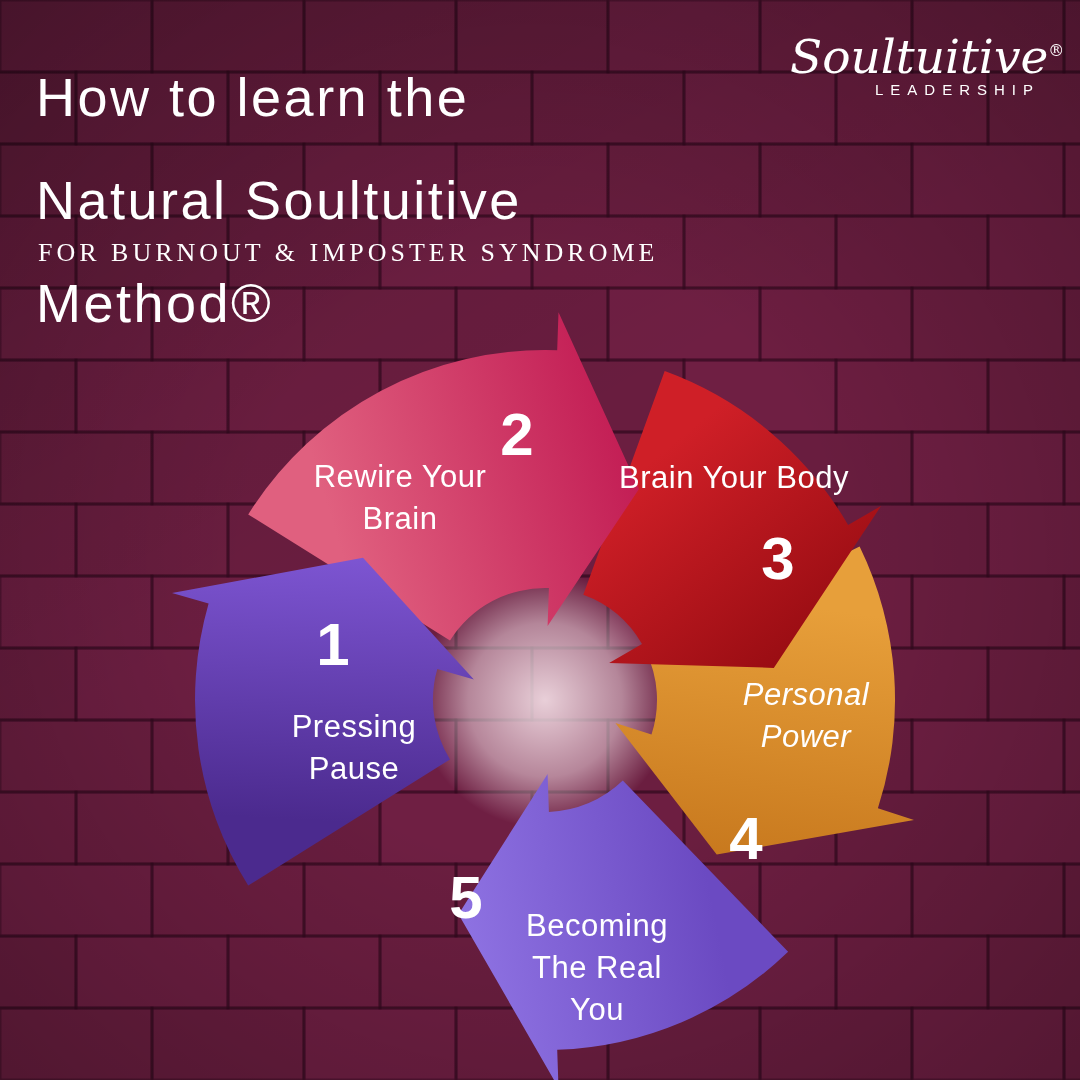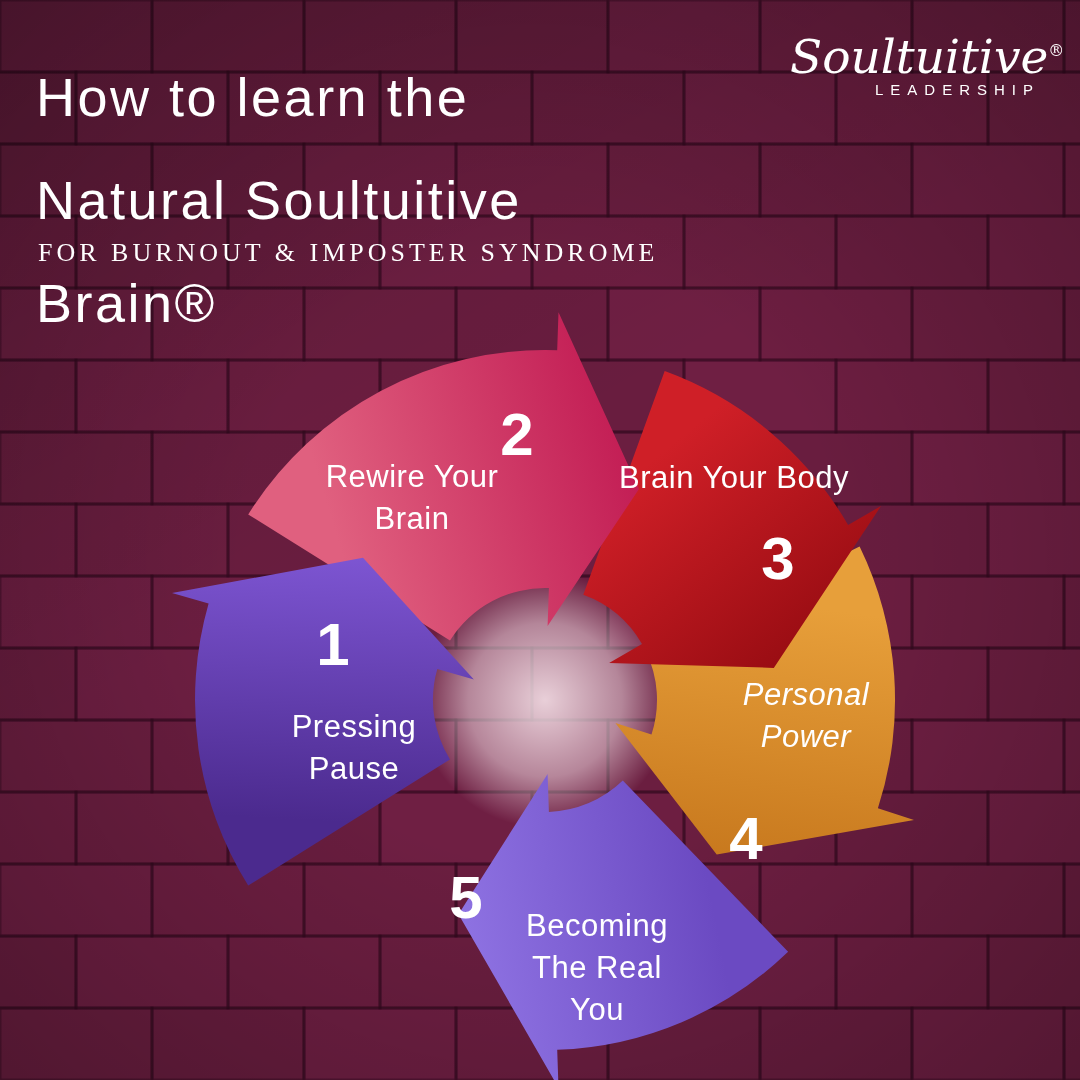--- a/index.html
+++ b/index.html
@@ -48,21 +48,21 @@
   .step-label{
     position:absolute;z-index:3;transform:translate(-50%,-50%);
     color:#fff;font-size:31px;text-align:center;line-height:1.35;
     letter-spacing:0.5px;
   }
   .step-number{
     position:absolute;z-index:3;transform:translate(-50%,-50%);
     color:#fff;font-size:60px;font-weight:700;
   }
   .l1{left:354px;top:748px;width:190px;}
-  .l2{left:412px;top:498px;width:235px;}
+  .l2{left:400px;top:498px;width:235px;}
   .l3{left:734px;top:478px;width:245px;}
   .l4{left:806px;top:716px;width:185px;font-style:italic;}
   .l5{left:597px;top:968px;width:175px;}
   .n1{left:333px;top:644px;}
   .n2{left:517px;top:434px;}
   .n3{left:778px;top:558px;}
   .n4{left:746px;top:838px;}
   .n5{left:466px;top:897px;}
 </style>
 </head>
@@ -190,21 +190,21 @@
       <rect x="608" y="1008" width="152" height="72" fill="rgba(0,0,0,0.032)" stroke="rgba(30,2,18,0.33)" stroke-width="3"></rect>
       <rect x="760" y="1008" width="152" height="72" fill="rgba(0,0,0,0.048)" stroke="rgba(30,2,18,0.33)" stroke-width="3"></rect>
       <rect x="912" y="1008" width="152" height="72" fill="rgba(0,0,0,0.000)" stroke="rgba(30,2,18,0.33)" stroke-width="3"></rect>
       <rect x="1064" y="1008" width="152" height="72" fill="rgba(0,0,0,0.016)" stroke="rgba(30,2,18,0.33)" stroke-width="3"></rect>
     </svg>
   <div class="vignette"></div>
 
   <h1 class="title">
     <span class="title-line">How to learn the</span>
     <span class="title-line">Natural Soultuitive</span>
-    <span class="title-line">Brain®</span>
+    <span class="title-line">Method®</span>
   </h1>
   <div class="subtitle">FOR BURNOUT &amp; IMPOSTER SYNDROME</div>
 
   <div class="logo">
     <div class="logo-script"><span>Soultuitive</span><sup>®</sup></div>
     <div class="logo-sub">LEADERSHIP</div>
   </div>
 
   <svg id="cycleSvg" width="1080" height="1080">
       <defs>

